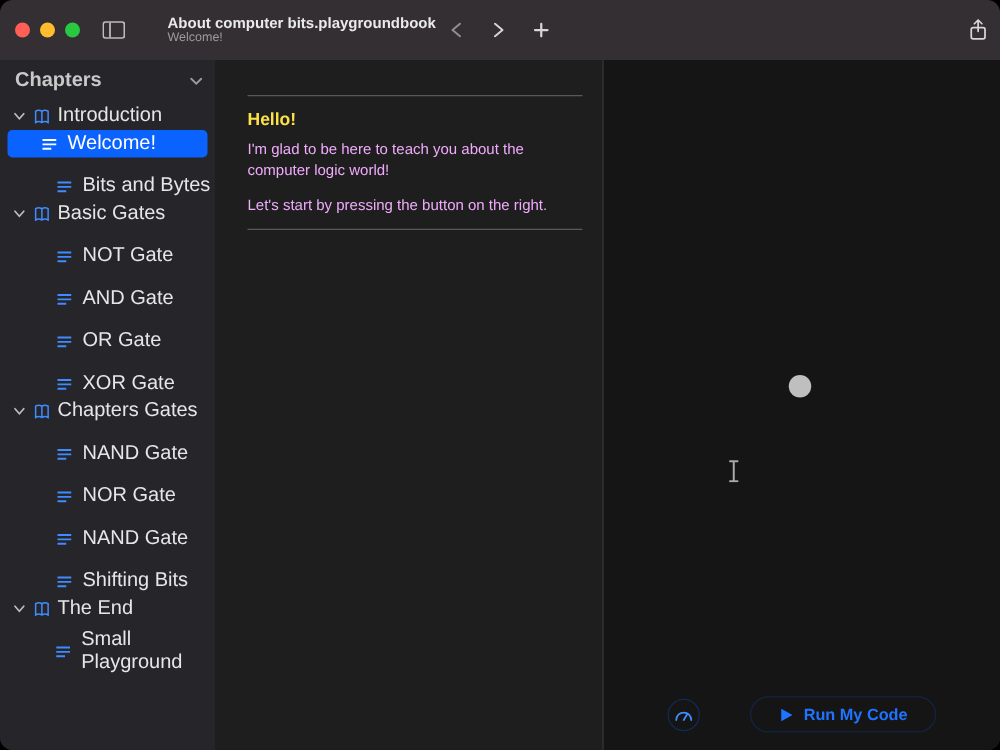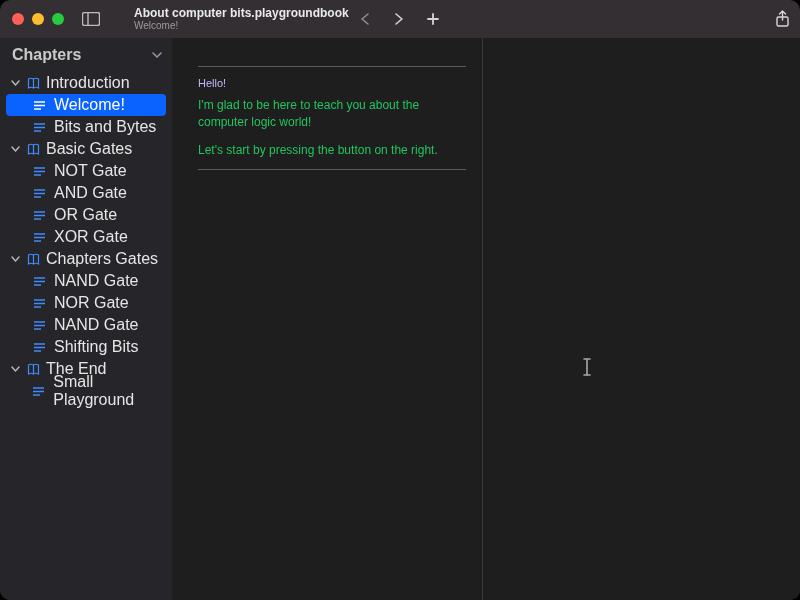--- a/index.html
+++ b/index.html
@@ -1,48 +1,48 @@
 <!DOCTYPE html>
 <html><head>
 <meta charset="utf-8">
 <style>
   * { box-sizing: border-box; margin: 0; padding: 0; font-family: -apple-system, "Helvetica Neue", Arial, sans-serif; }
   html, body { width: 800px; height: 600px; overflow: hidden; background:#000; }
   .window { width:800px; height:600px; background:#1e1e1e; border-radius:10px; display:flex; flex-direction:column; overflow:hidden; position:relative;}
-  .titlebar { height:38px; background:#332f32; display:flex; align-items:center; padding:0 10px 0 12px; color:#d8d8d8; border-top-left-radius:10px; border-top-right-radius:10px;}
+  .titlebar { height:48px; background:#332f32; display:flex; align-items:center; padding:0 10px 0 12px; color:#d8d8d8; border-top-left-radius:10px; border-top-right-radius:10px;}
   .traffic { display:flex; gap:8px; align-items:center; }
   .dot { width:12px; height:12px; border-radius:50%; }
   .dot.red{background:#ff5f57;} .dot.yellow{background:#febc2e;} .dot.green{background:#28c840;}
   .tb-icon { margin-left:18px; color:#bdbdbd; display:flex; align-items:center;}
   .title-block { margin-left:34px; display:flex; flex-direction:column; line-height:1.1; }
   .title-main { font-size:12px; font-weight:700; color:#eaeaea;}
   .title-sub { font-size:10px; color:#9c9c9c;}
   .tb-center { position:absolute; left:50%; transform:translateX(-50%); display:flex; gap:22px; align-items:center; color:#cfcfcf;}
   .tb-right { margin-left:auto; color:#cfcfcf; display:flex; align-items:center;}
   .body { flex:1; display:flex; min-height:0; }
   .sidebar { width:172px; background:#26252a; display:flex; flex-direction:column; color:#d9d9d9; font-size:16px; overflow:hidden;}
   .sb-header { padding:8px 10px 6px 12px; display:flex; align-items:center; justify-content:space-between; color:#c9c9c9; font-weight:600;}
   .sb-header .cv { color:#9a9a9a;}
   .tree { padding:2px 0 8px 0; }
   .chapter-row, .page-row { display:flex; align-items:center; height:22px; cursor:default; }
   .chapter-row { padding-left:10px; gap:6px;}
   .chapter-row .cv { width:10px; display:flex; justify-content:center; color:#bcbcbc;}
   .chapter-icon { color:#3e8cff; display:flex; width:14px; justify-content:center;}
   .chapter-label { color:#e6e6e6; }
-  .page-row { padding-left:32px; gap:8px;}
+  .page-row { padding-left:44px; gap:8px;margin-top:12px;}
   .page-icon { color:#3e8cff; width:14px; display:flex; justify-content:center;}
   .page-label { color:#e6e6e6; }
   .page-row.selected { background:#0a62ff; border-radius:4px; margin:0 6px; padding-left:26px;}
   .page-row.selected .page-label{color:#fff;}
   .page-row.selected .page-icon{color:#fff;}
   .main { flex:1; display:flex; background:#1e1e1e; position:relative; min-width:0;}
   .editor { flex:0 0 310px; padding:28px 16px 12px 26px; color:#d6d6d6; font-size:12px; }
   .divider-top, .divider-bottom { border:none; border-top:1px solid #8a8a8a; opacity:.55;}
-  .h-hello { font-size:11px; font-weight:400; color:#c4b5fd; margin:10px 0 8px 0;}
-  .editor p { color:#22c55e; line-height:1.45; margin-bottom:10px;}
+  .h-hello { font-size:14px; font-weight:700; color:#fde047; margin:10px 0 8px 0;}
+  .editor p { color:#f0abfc; line-height:1.45; margin-bottom:10px;}
   .split { width:1px; background:#3a3a3d; }
   .preview { flex:1; background:#151516; position:relative; }
   .circle { position:absolute; width:18px; height:18px; border-radius:50%; background:#bfbfbf; top:252px; left:148px;}
   .toolbar-bottom { position:absolute; bottom:14px; left:0; right:0; display:flex; align-items:center; justify-content:center; gap:40px;}
   .speed-btn { width:26px; height:26px; border-radius:50%; border:1.5px solid #0a62ff44; display:flex; align-items:center; justify-content:center; color:#3e8cff;}
   .run-btn { display:flex; align-items:center; gap:8px; color:#1f74ff; font-size:13px; font-weight:600; padding:6px 22px; border-radius:18px; border:1px solid #0a62ff33; background:transparent;}
   .run-btn .tri { display:flex; }
   .ibeam { position:absolute; left:410px; top:320px; color:#a8a8a8; font-size:16px; pointer-events:none;}
   svg { display:block; }
 </style>
@@ -274,20 +274,40 @@
 
     <div class="main">
       <div class="editor">
         <hr class="divider-top">
         <h3 class="h-hello">Hello!</h3>
         <p>I'm glad to be here to teach you about the computer logic world!</p>
         <p>Let's start by pressing the button on the right.</p>
         <hr class="divider-bottom">
       </div>
       <div class="split"></div>
+      <div class="preview">
+        <div class="circle"></div>
+
+        <div class="toolbar-bottom">
+          <div class="speed-btn">
+            <svg width="16" height="16" viewBox="0 0 16 16">
+                <path d="M2 12 A6 6 0 0 1 14 12" fill="none" stroke="#3e8cff" stroke-width="1.4" stroke-linecap="round"></path>
+                <line x1="8" y1="12" x2="11" y2="7" stroke="#3e8cff" stroke-width="1.4" stroke-linecap="round"></line>
+              </svg>
+          </div>
+          <button class="run-btn">
+            <span class="tri">
+                <svg width="12" height="12" viewBox="0 0 12 12">
+                  <path d="M2 1 L11 6 L2 11 Z" fill="#1f74ff"></path>
+                </svg>
+              </span>
+            <span>Run My Code</span>
+          </button>
+        </div>
+      </div>
       <div class="ibeam">
         <svg width="10" height="18" viewBox="0 0 10 18">
             <path d="M2 1 H8 M5 1 V17 M2 17 H8" stroke="#a8a8a8" stroke-width="1.6" fill="none" stroke-linecap="round"></path>
           </svg>
       </div>
     </div>
   </div>
 </div>
 
 </body></html>

